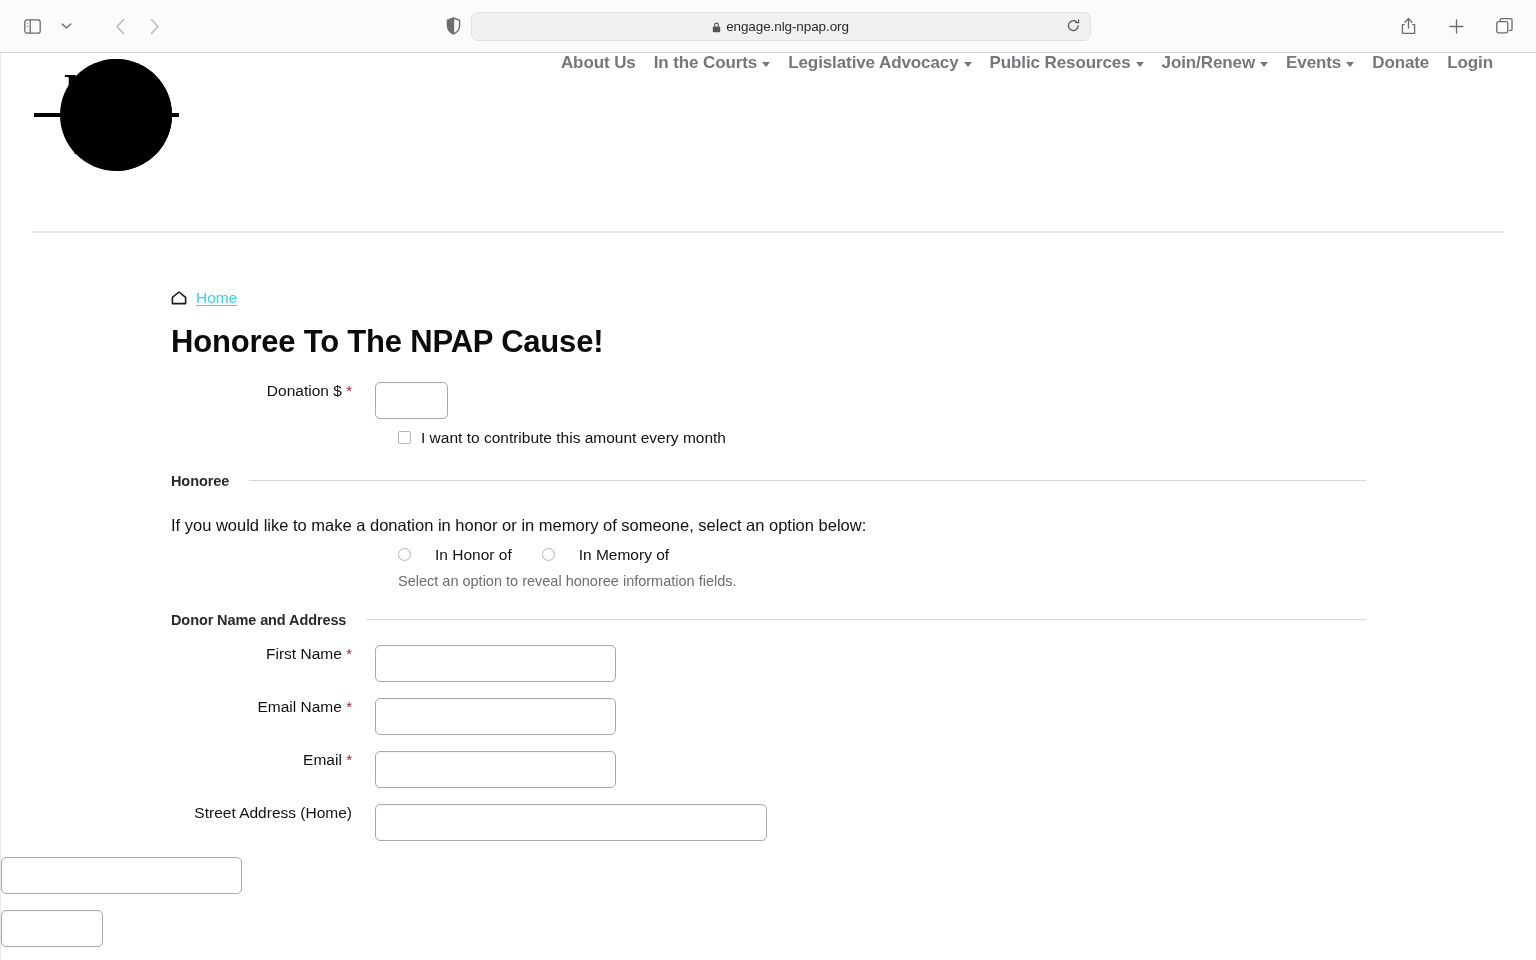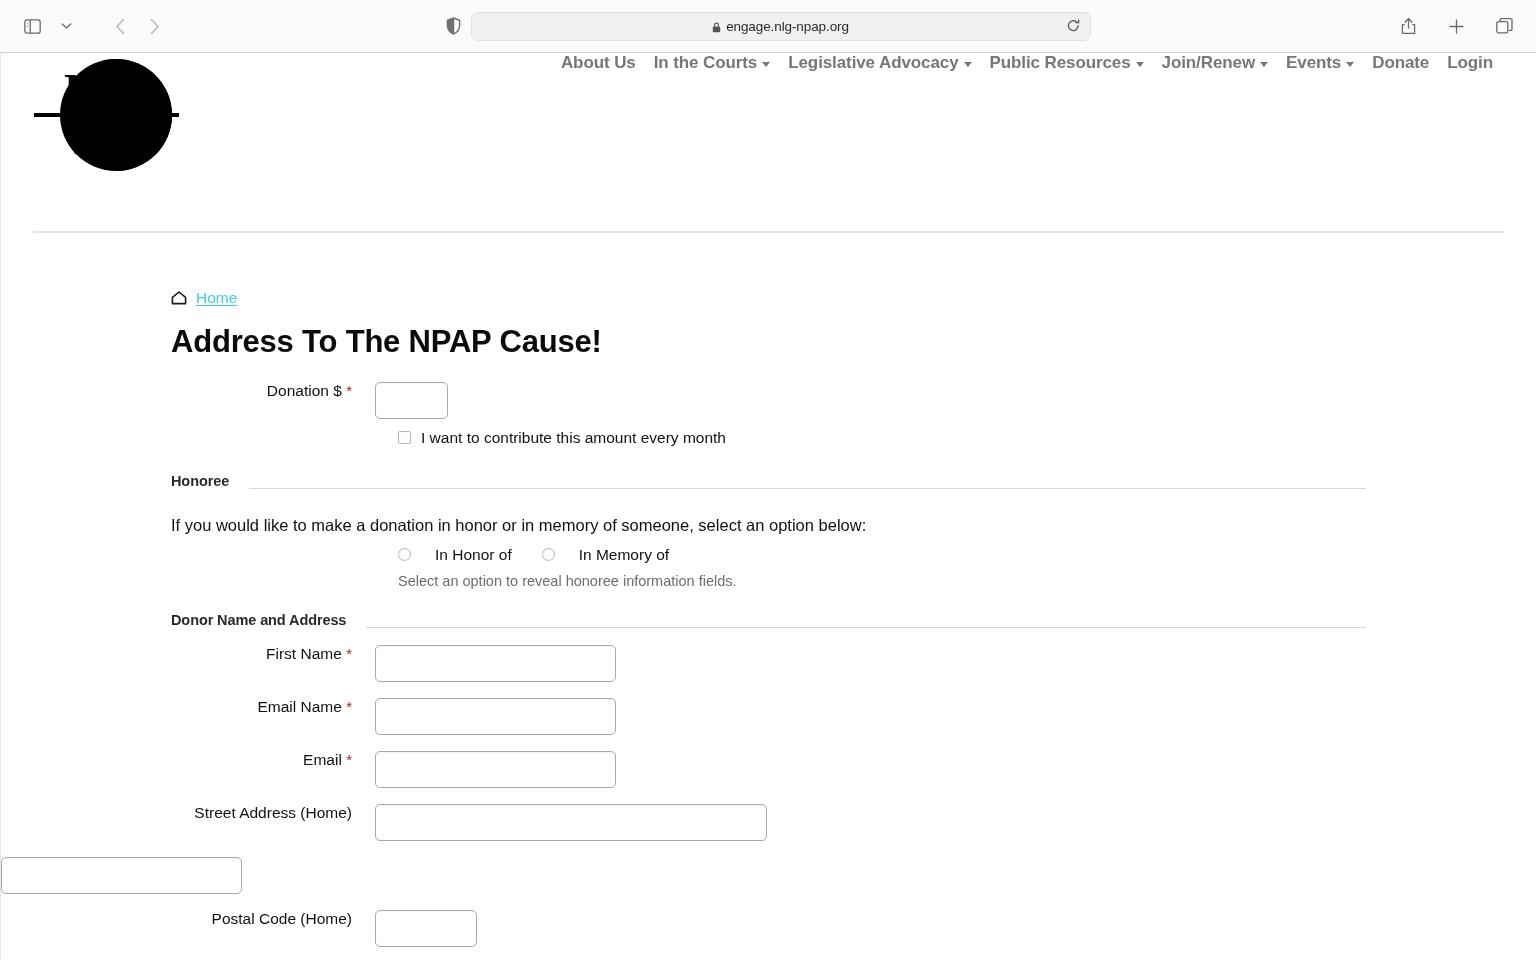--- a/index.html
+++ b/index.html
@@ -232,21 +232,21 @@
     flex: none;
   }
   .checkbox-label { font-size: 15.5px; color: #111; }
 
   
   .section {
     margin: 26px 170px 0 170px;
   }
   .section-legend-wrap {
     display: flex;
-    align-items: flex-end;
+    align-items: center;
     gap: 20px;
   }
   .section-legend {
     font-size: 14.5px;
     font-weight: 700;
     color: #2a2a2a;
     white-space: nowrap;
     letter-spacing: -0.1px;
   }
   .section-rule {
@@ -415,21 +415,21 @@
 
     <div id="breadcrumb">
       <span class="home-icon">
         <svg width="16" height="14" viewBox="0 0 16 14" fill="none" stroke="currentColor" stroke-width="1.6" stroke-linejoin="round">
           <path d="M1.4 6.4 L8 1 L14.6 6.4 V12.6 H1.4 Z"></path>
         </svg>
       </span>
       <a id="breadcrumb-home-link" href="#">Home</a>
     </div>
 
-    <h1 id="page-title">Address To The NPAP Cause!</h1>
+    <h1 id="page-title">Honoree To The NPAP Cause!</h1>
 
     <div class="form-row" style="margin-top:22px">
       <div class="form-label">
         <span>Donation $</span>
         <span class="req">*</span>
       </div>
       <input class="txt-input w-donation" type="text" value="" style="">
     </div>
 
     <div class="checkbox-row">
@@ -490,21 +490,18 @@
           <span>Street Address (Home)</span>
         </div>
         <input class="txt-input w-wide" type="text" value="" style="">
       </div>
 
       <div class="form-row">
         <input class="txt-input w-normal" type="text" value="" style="">
       </div>
 
       <div class="form-row">
-        <div class="form-label">
-          <span>Postal Code (Home)</span>
-        </div>
         <input class="txt-input w-small" type="text" value="" style="">
       </div>
 
     </div>
   </div>
 </div>
 
 </body></html>

